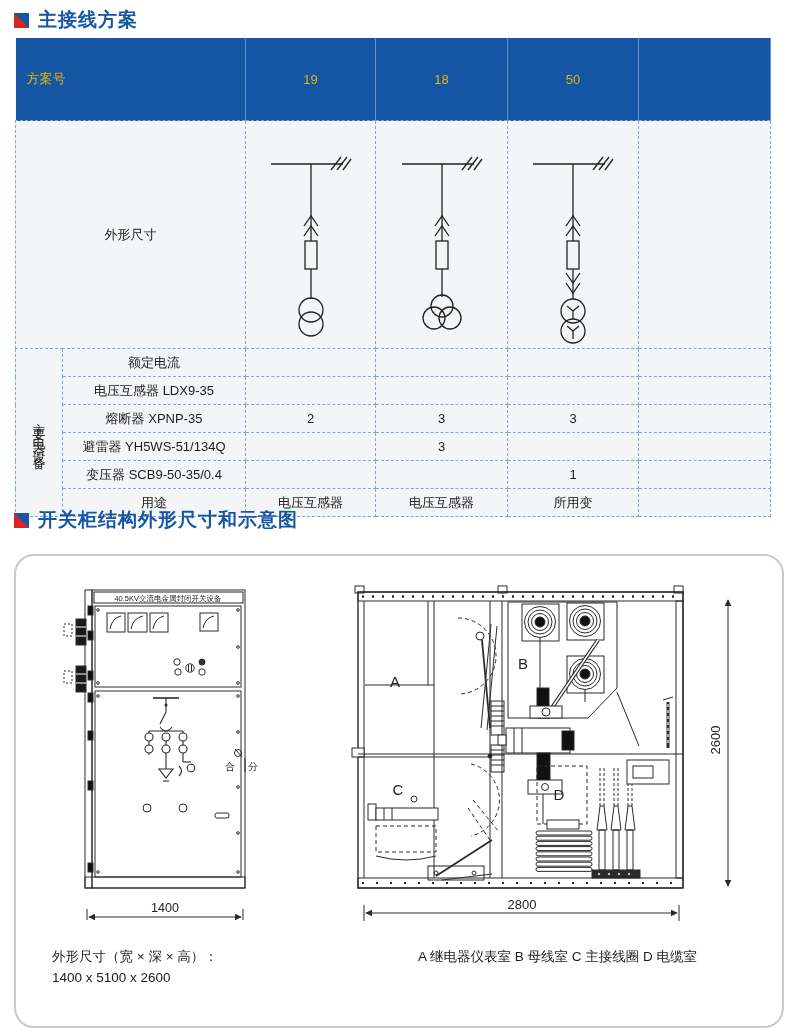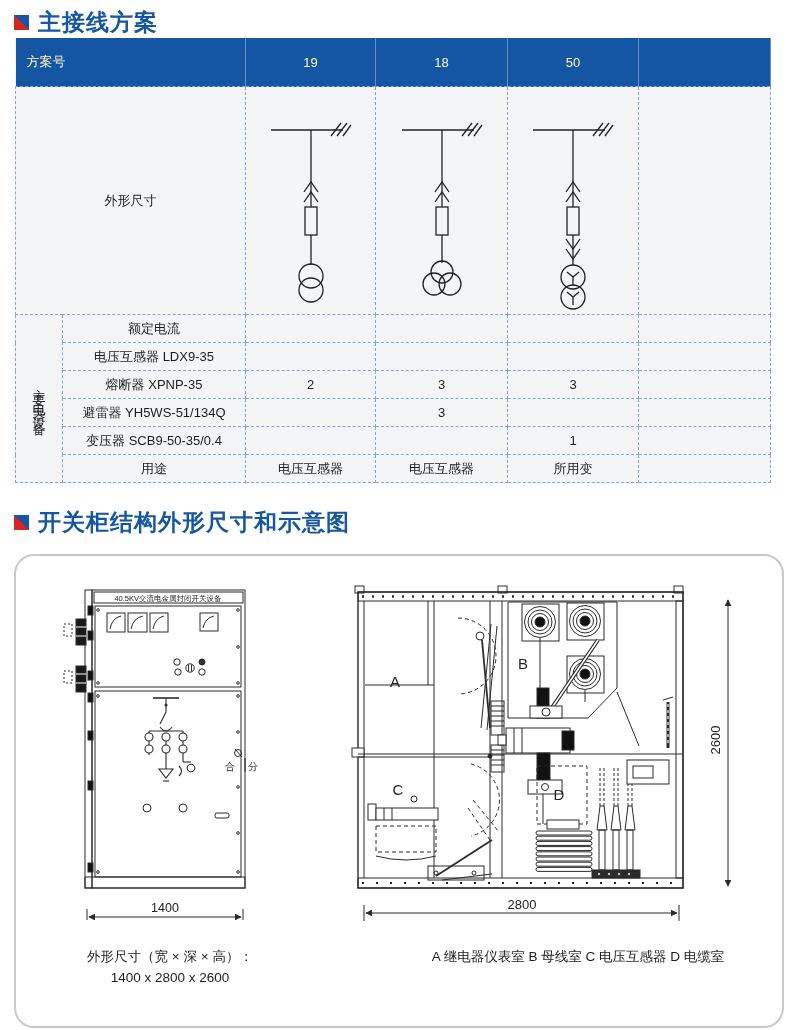--- a/index.html
+++ b/index.html
@@ -3,61 +3,61 @@
 <meta charset="utf-8">
 <style>
   html,body{margin:0;padding:0;}
   body{
     width:800px;height:1030px;position:relative;background:#ffffff;
     font-family:"Liberation Sans","DejaVu Sans",sans-serif;color:#1c1c1c;
     overflow:hidden;
   }
   .sec-title{
     position:absolute;left:14px;display:flex;align-items:center;gap:9px;
-    font-size:23px;font-weight:bold;color:#1456A4;letter-spacing:1px;
+    font-size:19px;font-weight:bold;color:#1456A4;letter-spacing:1px;
   }
   .sec-icon{
     width:15px;height:15px;flex:0 0 15px;
     background:linear-gradient(to bottom left,#1456A4 49.5%,#D7261F 50.5%);
   }
   #sec1-title{top:7px;}
   #sec2-title{top:507px;}
 
   table.spec{
     position:absolute;left:15px;top:38px;width:755px;
     border-collapse:collapse;table-layout:fixed;background:#F4F5F7;
     font-size:13px;
   }
   table.spec td{
     border:1px dashed #85A5D6;text-align:center;padding:0;height:27px;color:#1c1c1c;
   }
   table.spec thead th{
-    background:#1456A4;color:#fef9c3;font-weight:normal;font-size:13px;height:48px;
-    border:0;border-right:1px solid rgba(255,255,255,.35);padding:0;
+    background:#1456A4;color:#eab308;font-weight:normal;font-size:13px;height:48px;
+    border:0;border-right:1px solid rgba(255,255,255,.35);padding:17px;
   }
   table.spec thead th.first{text-align:left;padding-left:11px;}
   tr.diagram-row td{height:226px;vertical-align:top;}
   td.name-cell{text-align:left;padding-left:11px;}
   td.vlabel-cell{padding:0;}
   .vlabel{
     writing-mode:vertical-rl;text-orientation:upright;letter-spacing:7px;
     font-size:13px;margin:0 auto;line-height:1;
   }
   svg{display:block;}
   .diag-svg{display:inline-block;margin-top:0;}
   svg text{font-family:"Liberation Sans","DejaVu Sans",sans-serif;fill:#222;stroke:none;}
 
   #cabinet-box{
     position:absolute;left:14px;top:554px;width:766px;height:470px;
     border:2px solid #C6C9CE;border-radius:20px;background:#fff;
   }
   #cabinet-front{position:absolute;left:60px;top:575px;}
   #cabinet-section{position:absolute;left:340px;top:570px;}
   .caption{
-    position:absolute;text-align:center;font-size:13.5px;line-height:21px;color:#1c1c1c;
+    position:absolute;font-size:13.5px;line-height:21px;color:#1c1c1c;
   }
   #caption-left{left:52px;top:946px;width:236px;}
   #caption-right{left:418px;top:946px;width:320px;}
 </style>
 </head>
 <body>
 
 <div class="sec-title" id="sec1-title">
   <span class="sec-icon"></span>
   <span>主接线方案</span>
@@ -462,17 +462,17 @@
   <text x="55" y="117" font-size="15" text-anchor="middle">A</text>
   <text x="183" y="99" font-size="15" text-anchor="middle">B</text>
   <text x="58" y="225" font-size="15" text-anchor="middle">C</text>
   <text x="219" y="230" font-size="15" text-anchor="middle">D</text>
   <text x="182" y="339" font-size="13" text-anchor="middle">2800</text>
   <text x="380" y="170" font-size="13" text-anchor="middle" transform="rotate(-90 380 170)">2600</text>
 </svg>
 
 <div class="caption" id="caption-left">
   <div>外形尺寸（宽 × 深 × 高）：</div>
-  <div>1400 x 2800 x 2600</div>
+  <div>1400 x 5100 x 2600</div>
 </div>
 <div class="caption" id="caption-right">
-  <div>A 继电器仪表室  B 母线室  C 电压互感器  D 电缆室</div>
+  <div>A 继电器仪表室  B 母线室  C 主接线圈  D 电缆室</div>
 </div>
 
 </body></html>

